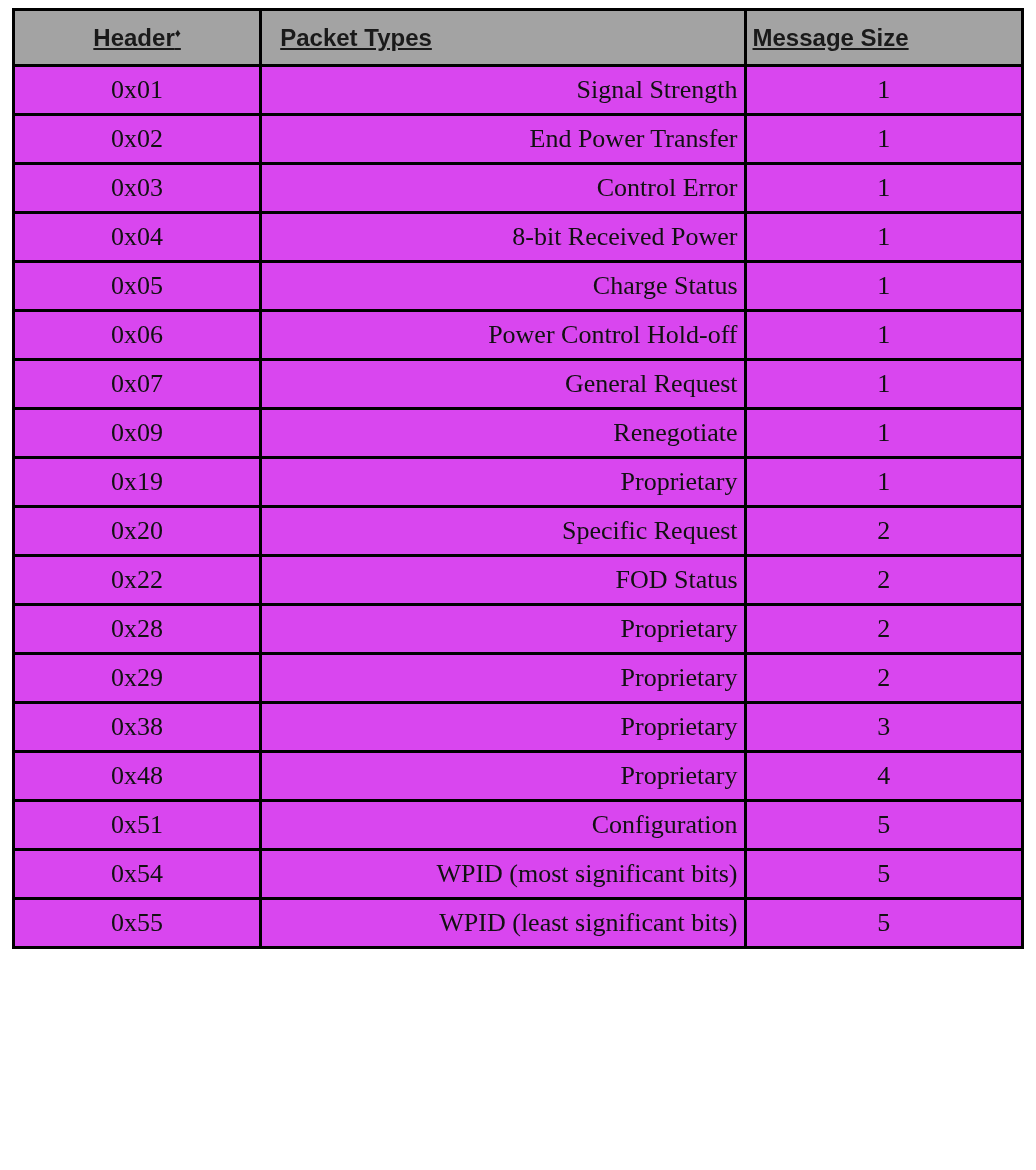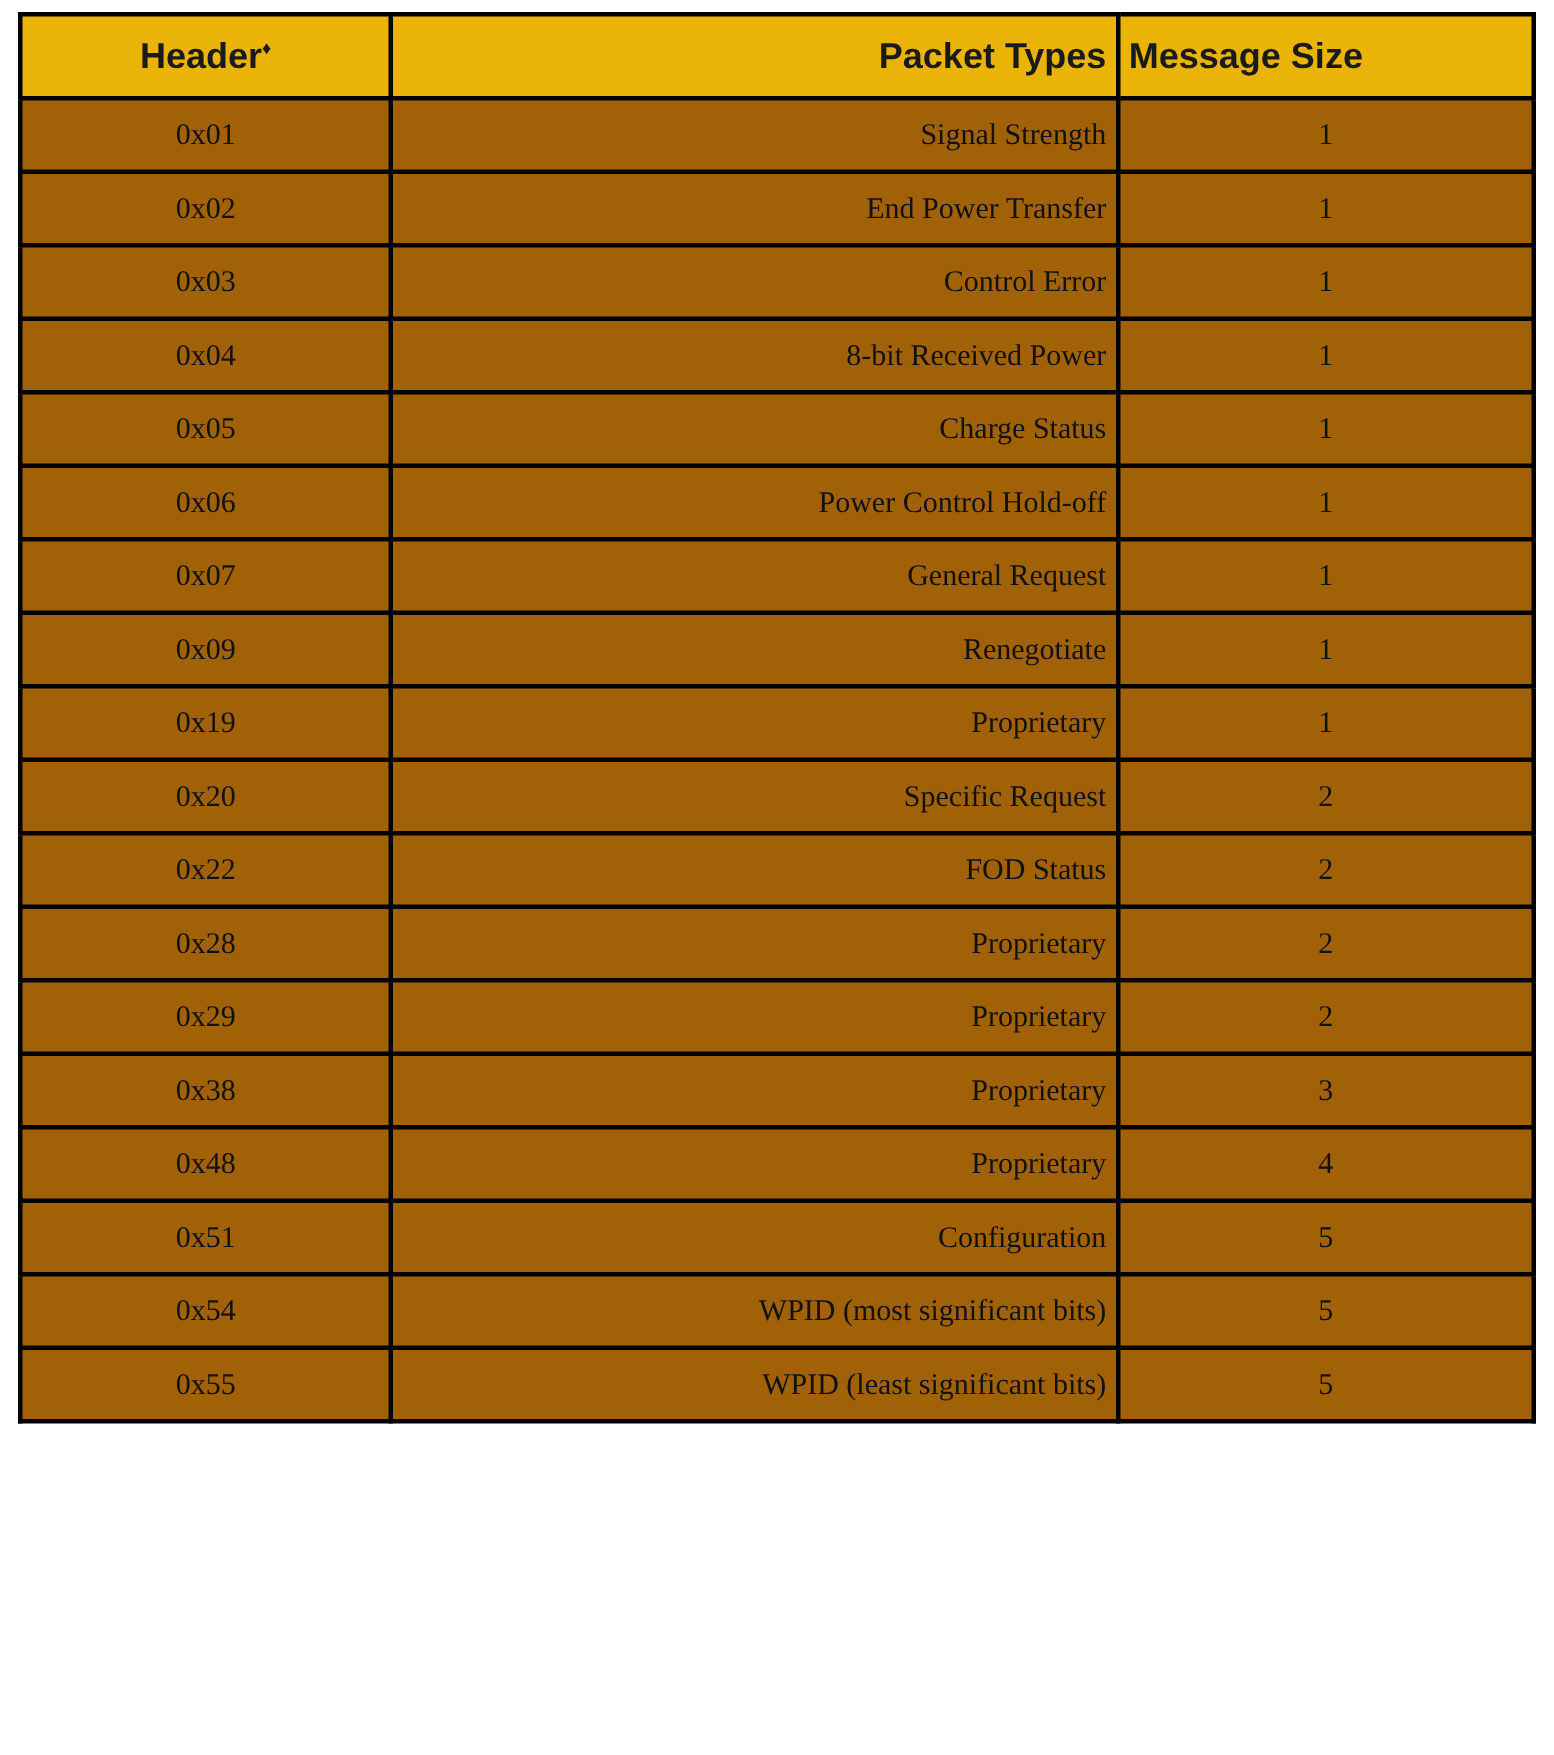--- a/index.html
+++ b/index.html
@@ -20,44 +20,45 @@
     table-layout: fixed;
     background: #ffffff;
   }
   table.packet-table, table.packet-table th, table.packet-table td {
     border: 3px solid #000000;
   }
   col.col-header   { width: 24.5%; }
   col.col-packet   { width: 48.0%; }
   col.col-size     { width: 27.5%; }
   th {
-    background: #eab308;
+    background: #a3a3a3;
     font-family: "Liberation Sans", sans-serif;
     font-weight: bold;
     font-size: 24px;
     color: #1a1a1a;
     height: 56px;
     padding: 2px 6px;
     box-sizing: border-box;
+    text-decoration: underline;
   }
   th.th-header { text-align: center; }
-  th.th-packet { text-align: right; padding-left: 18px; }
+  th.th-packet { text-align: left; padding-left: 18px; }
   th.th-size   { text-align: left; }
   th sup {
     font-size: 12px;
     vertical-align: super;
     line-height: 0;
   }
   td {
-    font-size: 20px;
+    font-size: 26px;
     color: #111111;
     height: 49px;
     padding: 2px 6px;
     box-sizing: border-box;
-    background: #a16207;
+    background: #d946ef;
   }
   td.cell-header { text-align: center; }
   td.cell-packet { text-align: right; padding-left: 18px; }
   td.cell-size   { text-align: center; }
 </style>
 </head>
 <body>
 
 <table class="packet-table">
   <colgroup>

